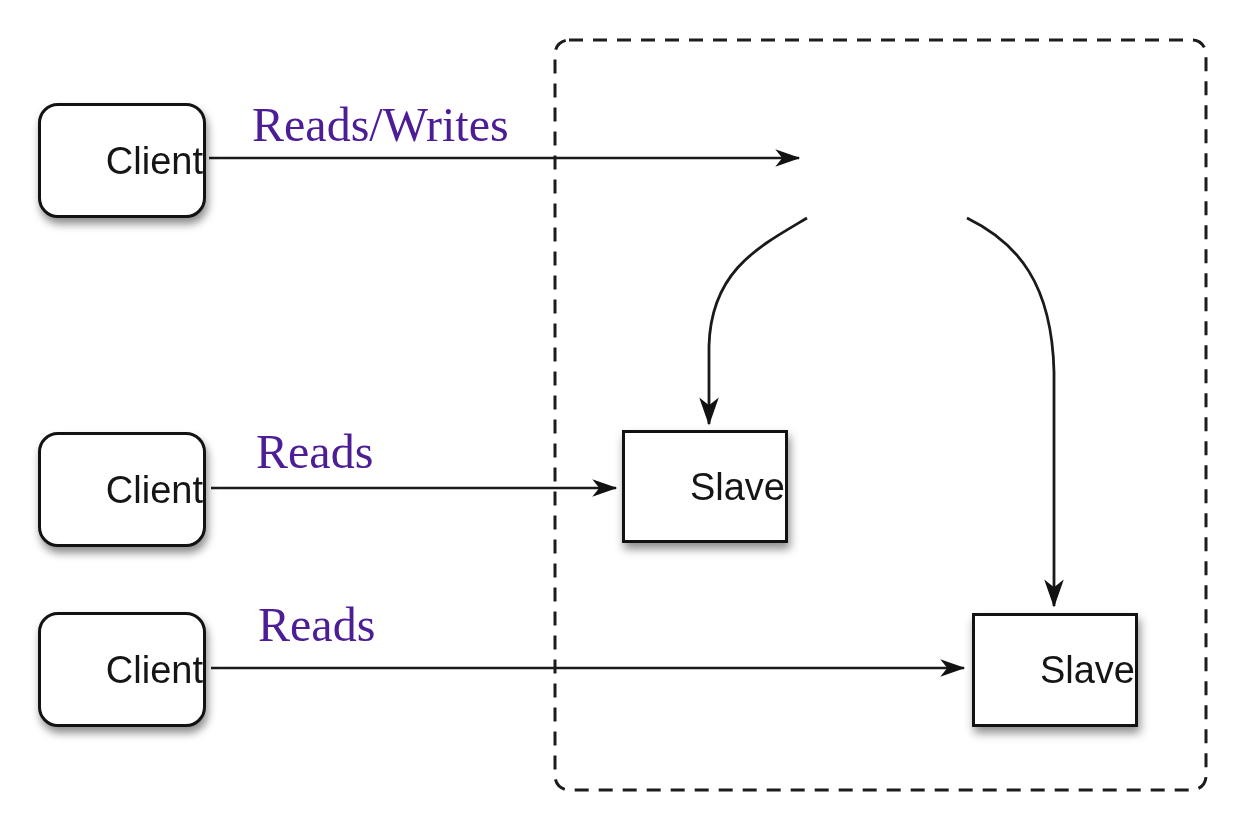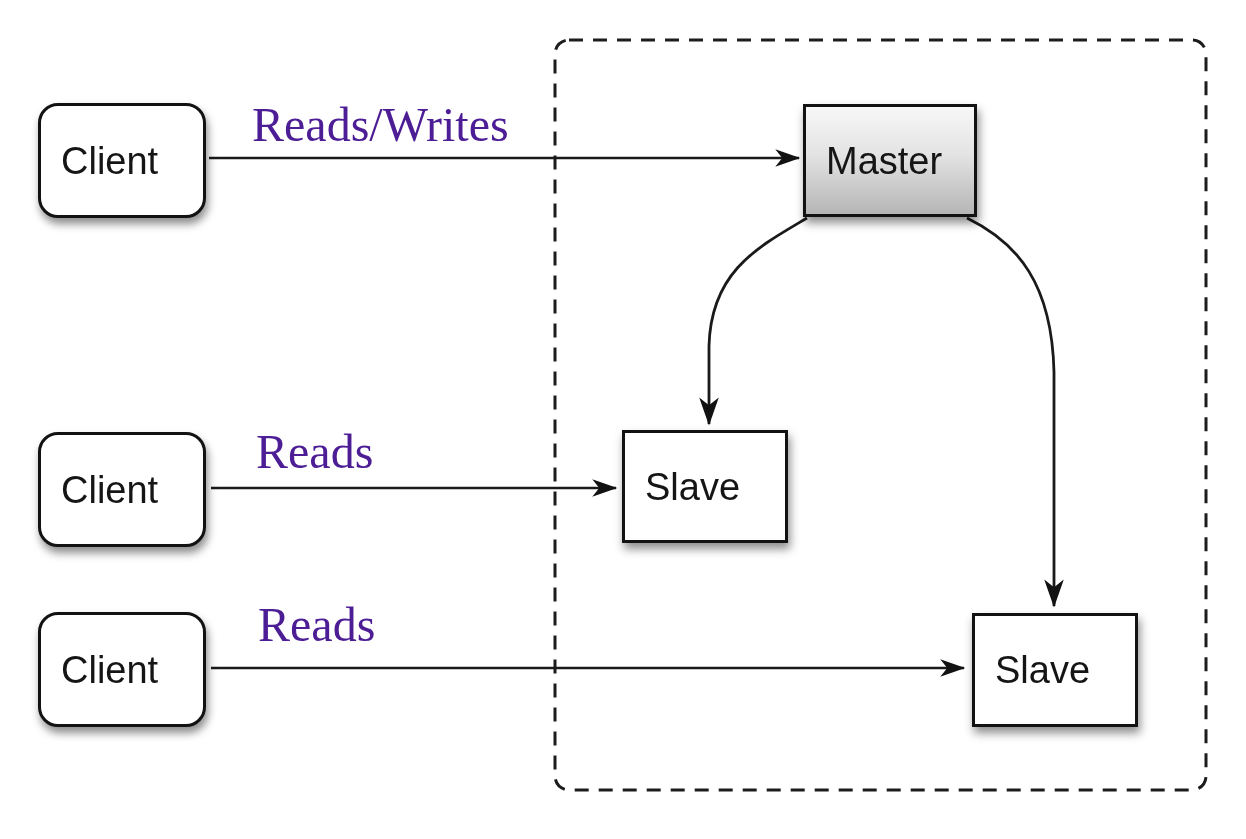--- a/index.html
+++ b/index.html
@@ -23,21 +23,21 @@
     width: 1246px;
     height: 839px;
   }
   .node {
     position: absolute;
     box-sizing: border-box;
     border: 3px solid #121212;
     background: #ffffff;
     display: flex;
     align-items: center;
-    justify-content: flex-start;
+    justify-content: flex-end;
     font-size: 38px;
     line-height: 1;
     color: #151515;
     box-shadow: 2px 6px 9px rgba(0,0,0,0.45);
     padding-left: 20px;
   }
   .node.client {
     border-radius: 20px;
   }
   .node.master {
@@ -91,23 +91,20 @@
 
   <div class="node client" id="client1">
     <span>Client</span>
   </div>
   <div class="node client" id="client2">
     <span>Client</span>
   </div>
   <div class="node client" id="client3">
     <span>Client</span>
   </div>
-  <div class="node master" id="master">
-    <span>Master</span>
-  </div>
   <div class="node slave" id="slave1">
     <span>Slave</span>
   </div>
   <div class="node slave" id="slave2">
     <span>Slave</span>
   </div>
 
   <div class="edge-label" id="lbl-reads-writes">Reads/Writes</div>
   <div class="edge-label" id="lbl-reads-2">Reads</div>
   <div class="edge-label" id="lbl-reads-3">Reads</div>

